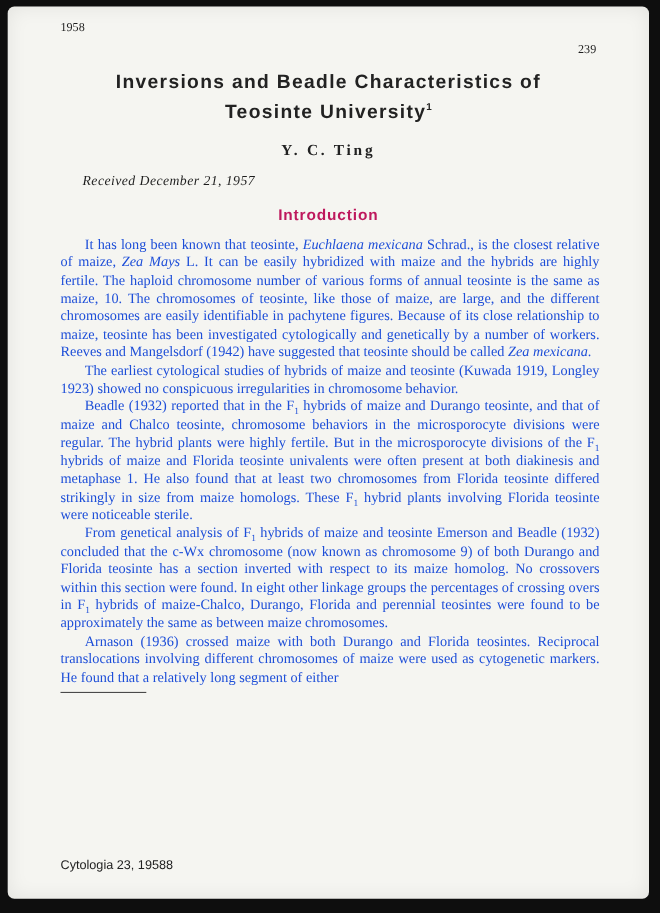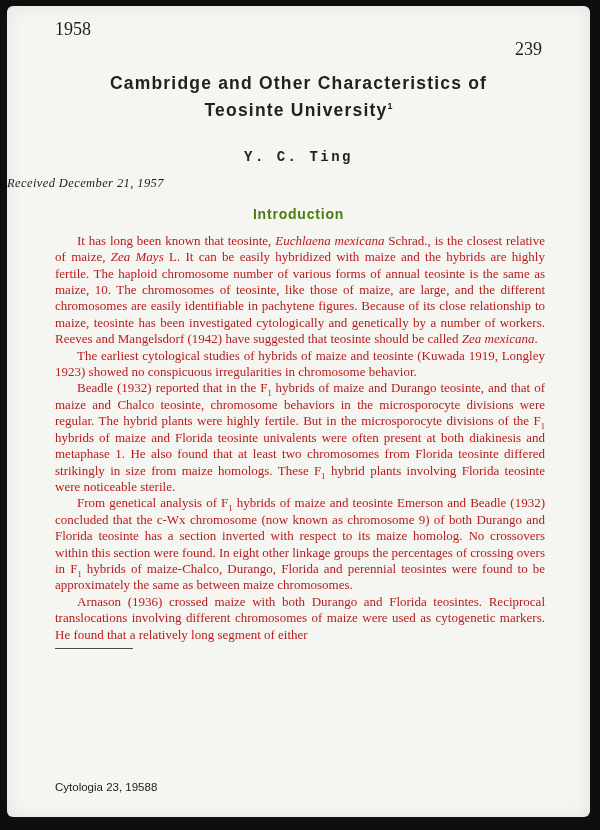--- a/index.html
+++ b/index.html
@@ -26,77 +26,78 @@
     border-radius: 6px;
     box-shadow: inset 0 0 18px rgba(0,0,0,0.08);
     color: #1d1d1d;
     overflow: hidden;
   }
   .running-head {
     display: flex;
     justify-content: space-between;
     padding: 13px 48px 0 48px;
     font-family: "Liberation Serif", serif;
-    font-size: 18px;
+    font-size: 11px;
   }
   .running-head .pageno { position: relative; top: 20px; }
   .title-block {
     margin-top: 32px;
     text-align: center;
     font-family: "Liberation Sans", sans-serif;
     font-size: 17.5px;
     font-weight: 600;
     letter-spacing: 1.2px;
     line-height: 23px;
     color: #222;
   }
   .title-block sup {
     font-size: 9px;
     letter-spacing: 0;
   }
   .author {
-    margin-top: 27px;
+    margin-top: 17px;
     text-align: center;
-    font-family: Liberation Mono, monospace;
+    font-family: Liberation Serif, serif;
     font-size: 14px;
     font-weight: 600;
     letter-spacing: 2.5px;
     color: #222;
   }
   .affiliation {
     margin-top: 11px;
     text-align: center;
     font-family: "Liberation Serif", serif;
     font-size: 12.5px;
     letter-spacing: 0.3px;
   }
   .received {
     margin-top: 11px;
+    padding-left: 68px;
     font-family: "Liberation Serif", serif;
     font-style: italic;
     font-size: 12.5px;
     letter-spacing: 0.4px;
   }
   .section-heading {
     margin-top: 15px;
     text-align: center;
     font-family: "Liberation Sans", sans-serif;
     font-size: 14px;
     font-weight: 700;
     letter-spacing: 0.8px;
-    color: #4d7c0f;
+    color: #be185d;
   }
   .body-text {
     margin-top: 11px;
     padding: 0 45px 0 48px;
     font-family: "Liberation Serif", serif;
     font-size: 13px;
     line-height: 16.4px;
     text-align: justify;
-    color: #b91c1c;
+    color: #1d4ed8;
   }
   .body-text p {
     margin: 0;
     text-indent: 22px;
   }
   .body-text sub {
     font-size: 8.5px;
     line-height: 0;
   }
   .footnote-rule {
@@ -133,21 +134,21 @@
 
 <div class="scan">
   <div class="page">
 
     <div class="running-head">
       <span>1958</span>
       <span class="pageno">239</span>
     </div>
 
     <div class="title-block">
-      <div>Cambridge and Other Characteristics of</div>
+      <div>Inversions and Beadle Characteristics of</div>
       <div><span>Teosinte University</span><sup>1</sup></div>
     </div>
 
     <div class="author">Y. C. Ting</div>
 
 
     <div class="received">Received December 21, 1957</div>
 
     <div class="section-heading">Introduction</div>
 

